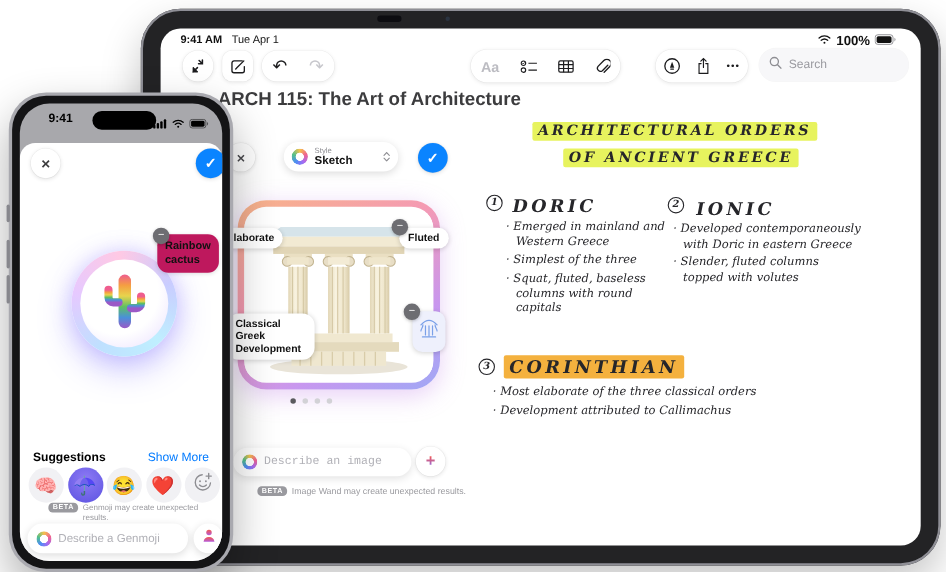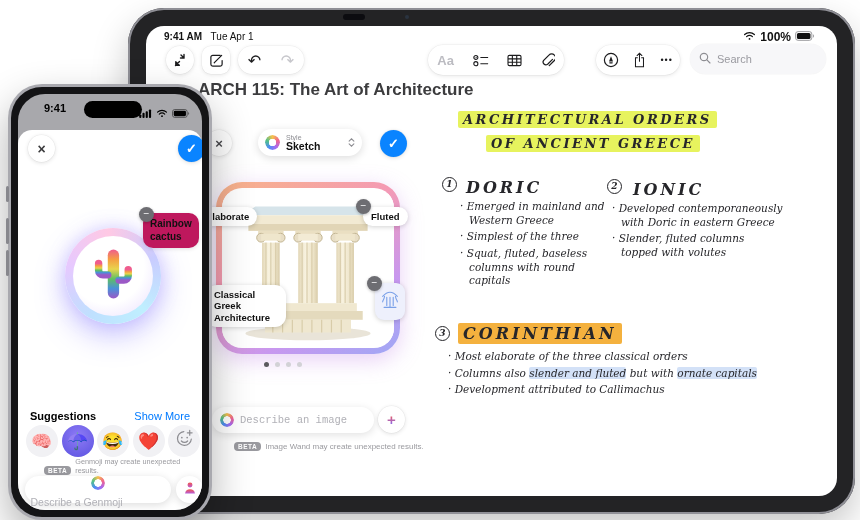--- a/index.html
+++ b/index.html
@@ -40,21 +40,21 @@
           box-shadow:0 0 0 .5px rgba(0,0,0,.04);justify-content:space-between; }
   .searchpill input { border:0; outline:0; background:transparent; flex:1; font-size:11px; color:#333;
           font-family:"Liberation Sans", sans-serif; }
   .searchpill input::placeholder { color:#9a9aa0; }
 
   .note-title { position:absolute; left:52px; top:54px; font-size:17px; font-weight:bold; color:#3c3c3e; }
 
   
   .hand { font-family:"DejaVu Serif", serif; font-style:italic; color:#26262a; }
   .hw-h { position:absolute; font-size:13px; font-weight:bold; letter-spacing:2.5px; white-space:nowrap; }
-  .hl-y { background:#e7f35e; padding:1px 5px; border-radius:2px; }
+  .hl-y { background:#e7f35e; padding:1px 5px; border-radius:2px;margin-left:26px; }
   .hl-o { background:#f4b13e; padding:1px 5px; border-radius:2px; }
   .hl-b { background:#d3e1f7; border-radius:2px; }
   .numc { position:absolute; width:15px; height:15px; border:1.3px solid #26262a; border-radius:50%;
           font-size:9px; text-align:center; line-height:13px; font-weight:bold; }
   .sec-name { position:absolute; font-size:16px; font-weight:bold; letter-spacing:3px; white-space:nowrap; }
   .blist { position:absolute; font-size:10.5px; line-height:1.3; }
   .blist div { padding-left:9px; text-indent:-9px; margin-bottom:3px; }
 
   
   .stylepill { position:absolute; left:112px; top:103px; width:104px; height:27px; background:#fff;
@@ -88,21 +88,21 @@
   .pager i.on { background:#5a5a5e; }
   .wand-input { position:absolute; left:66px; top:381px; width:162px; height:26px; background:#fff;
           border-radius:14px; box-shadow:0 2px 8px rgba(0,0,0,.12); display:flex; align-items:center;
           gap:6px; padding:0 8px; }
   .wand-input input { border:0; outline:0; flex:1; font-size:10.5px; background:transparent;
           font-family:Liberation Mono, monospace; }
   .wand-input input::placeholder { color:#b1b1b7; }
   .plusbtn { font-size:15px; font-weight:bold;
           background:linear-gradient(180deg,#f4594f 20%,#8a6df0 80%);
           -webkit-background-clip:text; background-clip:text; color:transparent; }
-  .beta-row { position:absolute; display:flex; align-items:flex-end; gap:4px; }
+  .beta-row { position:absolute; display:flex; align-items:flex-start; gap:4px; }
   .beta-pill { background:#9a9a9f; color:#fff; font-size:6.5px; font-weight:bold; border-radius:4px;
           padding:1px 4px; letter-spacing:.5px; }
   .beta-txt { font-size:8px; color:#9a9a9f; }
 
   
   .iphone { position:absolute; left:8px; top:84px; width:204px; height:436px; border-radius:34px;
           background:#a9a9af; box-shadow:0 18px 40px rgba(0,0,0,.30); z-index:20; }
   .iphone-inner { position:absolute; inset:3px; border-radius:31px; background:#141416; }
   .iphone-screen { position:absolute; inset:7px; border-radius:27px; background:#a8a8ac; overflow:hidden; }
   .side-btn { position:absolute; left:-2px; width:3px; background:#87878d; border-radius:2px; }
@@ -126,21 +126,21 @@
           font-size:10px; font-weight:bold; color:#111; padding:5px 7px; line-height:1.25;
           box-shadow:0 1px 4px rgba(0,0,0,.12); }
   .sugg-label { position:absolute; left:12px; top:280px; font-size:11px; font-weight:bold; color:#000; }
   .show-more { position:absolute; right:12px; top:280px; font-size:11px; color:#007aff; }
   .emoji-row { position:absolute; left:8px; top:295px; width:174px; display:flex; justify-content:space-between; }
   .emoji-c { width:32px; height:32px; border-radius:50%; background:#f1f1f4; display:flex;
           align-items:center; justify-content:center; font-size:17px; }
   .emoji-c.sel { background:radial-gradient(circle at 50% 35%, #8f7bf5, #5a52e0); }
   .g-input { position:absolute; left:7px; top:346px; width:146px; height:27px; background:#fff;
           border-radius:15px; box-shadow:0 2px 8px rgba(0,0,0,.14); display:flex; align-items:center;
-          gap:6px; padding:0 8px;flex-direction:column; }
+          gap:6px; padding:0 8px; }
   .g-input input { border:0; outline:0; flex:1; font-size:10.5px; background:transparent; min-width:0;
           font-family:"Liberation Sans", sans-serif; }
   .g-input input::placeholder { color:#b1b1b7; }
   .person-btn { position:absolute; left:158px; top:346px; width:27px; height:27px; border-radius:50%;
           background:#fff; box-shadow:0 2px 8px rgba(0,0,0,.14); display:flex; align-items:center;
           justify-content:center; }
 </style>
 </head>
 <body>
 
@@ -267,21 +267,20 @@
     <div class="hand sec-name" style="left:487px;top:154px">IONIC</div>
     <div class="hand blist" style="left:466px;top:176px;width:172px">
       <div><span>·</span> <span>Developed contemporaneously with Doric in eastern Greece</span></div>
       <div><span>·</span> <span>Slender, fluted columns topped with volutes</span></div>
     </div>
 
     <div class="hand numc" style="left:289px;top:300px">3</div>
     <div class="hand sec-name" style="left:312px;top:298px"><span class="hl-o">CORINTHIAN</span></div>
     <div class="hand blist" style="left:302px;top:324px;width:330px">
       <div><span>·</span> <span>Most elaborate of the three classical orders</span></div>
-      <div><span>·</span> <span>Columns also </span><span class="hl-b">slender and fluted</span><span> but with </span><span class="hl-b">ornate capitals</span></div>
       <div><span>·</span> <span>Development attributed to Callimachus</span></div>
     </div>
 
     <div class="cbtn wand-close" style="left:60px;top:104px;width:26px;height:26px">×</div>
 
     <div class="stylepill">
       <span class="swirl"></span>
       <span class="lines">
         <div class="lab">Style</div>
         <div class="val">Sketch</div>
@@ -344,21 +343,21 @@
           <rect x="32" y="120" width="112" height="9" fill="#e4dabd"></rect>
           <rect x="44" y="129" width="88" height="13" fill="#efe7cf"></rect>
           <path d="M52 129 V142 M62 129 V142 M72 129 V142 M82 129 V142 M92 129 V142 M102 129 V142 M112 129 V142 M122 129 V142" stroke="#d8cca9" stroke-width="1.2"></path>
         </svg>
       </div>
     </div>
 
     <div class="chip" style="left:52px;top:181px">Elaborate</div>
     <div class="minus-badge" style="left:210px;top:173px">−</div>
     <div class="chip" style="left:217px;top:181px">Fluted</div>
-    <div class="chip" style="left:60px;top:259px;width:80px">Classical Greek Architecture</div>
+    <div class="chip" style="left:60px;top:259px;width:80px">Classical Greek Development</div>
     <div class="minus-badge" style="left:221px;top:250px">−</div>
     <div class="thumb-chip" style="left:229px;top:257px">
       <span>
         <svg width="22" height="24" viewBox="0 0 24 24" stroke="#7aa0e8" fill="none" stroke-width="1.2" stroke-linecap="round">
           <path d="M4 8 q4 -4.5 8 -4.5 q4 0 8 4.5"></path>
             <path d="M6 8 c0 3 -2 4 -2 6 M18 8 c0 3 2 4 2 6"></path>
           <path d="M8.5 9 v9 M12 9 v10 M15.5 9 v9"></path>
             <path d="M5.5 20 h13"></path>
         </svg>
       </span>

